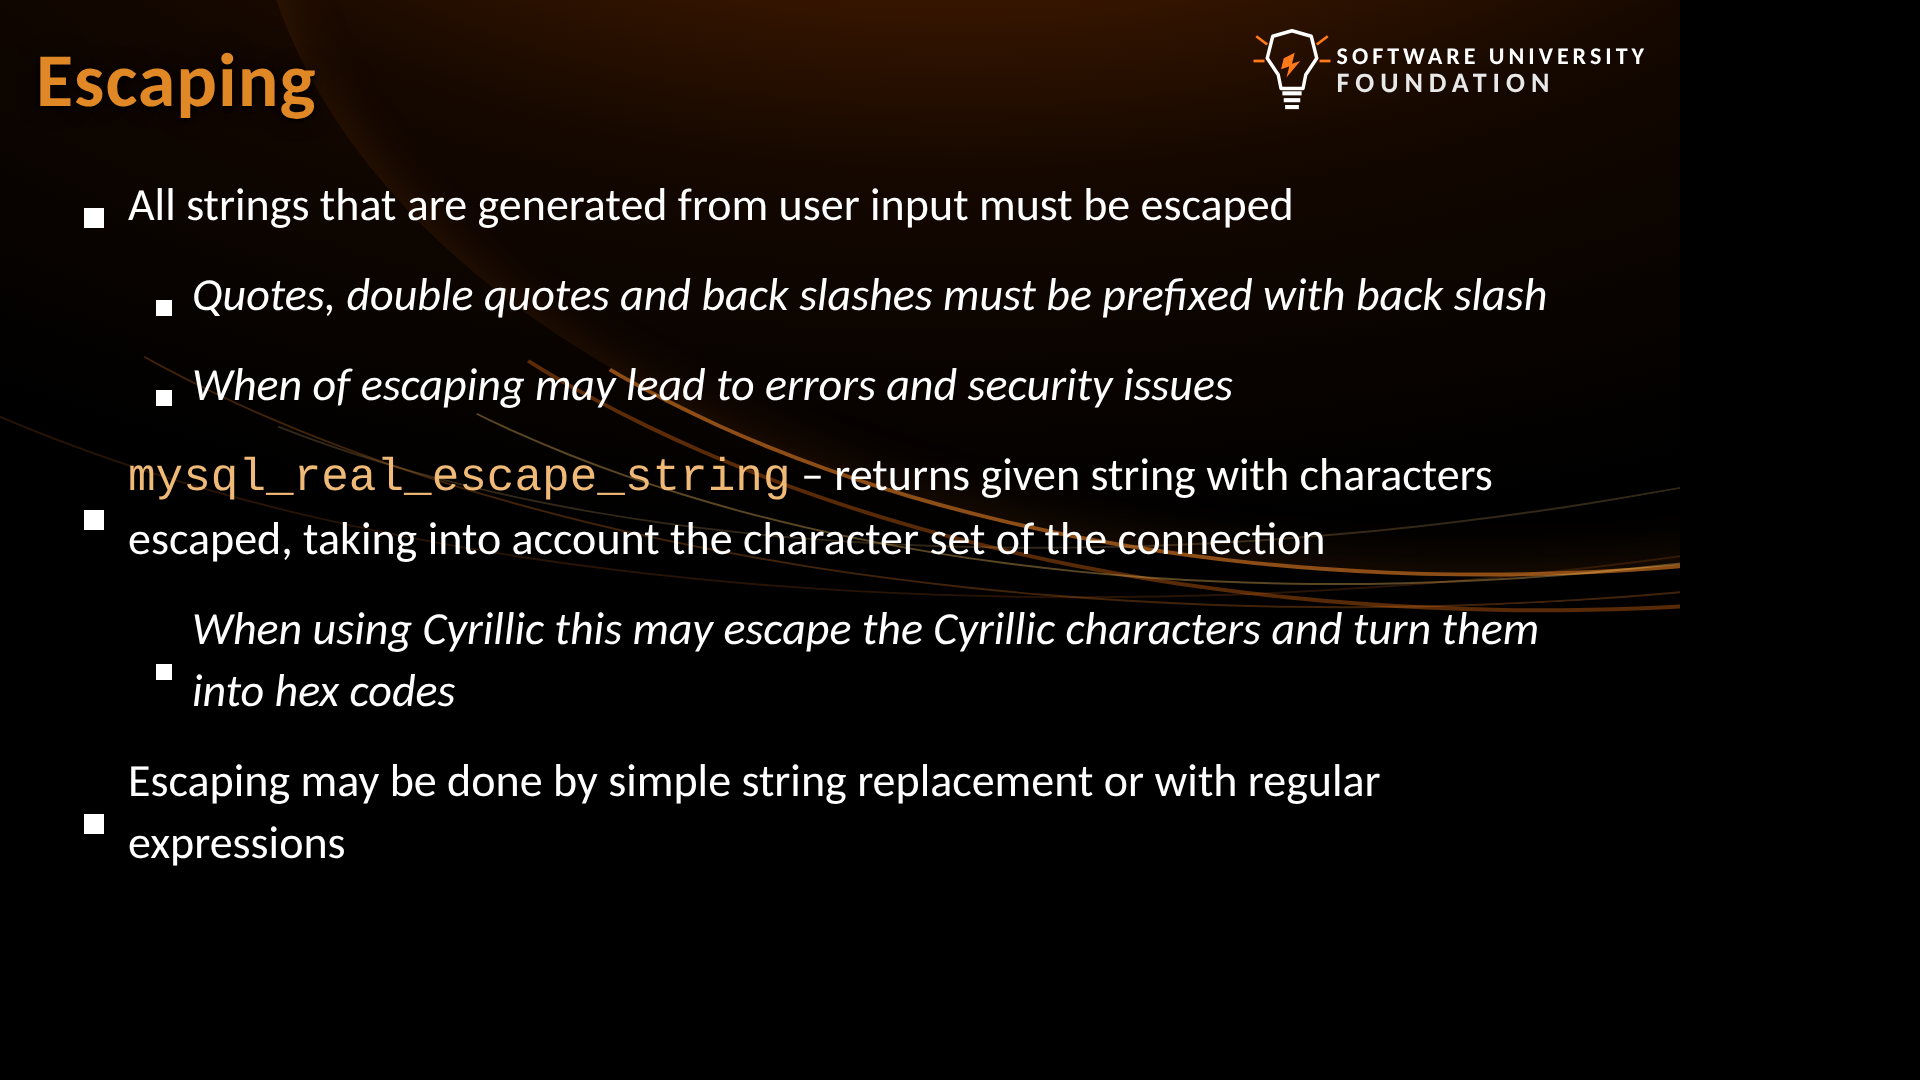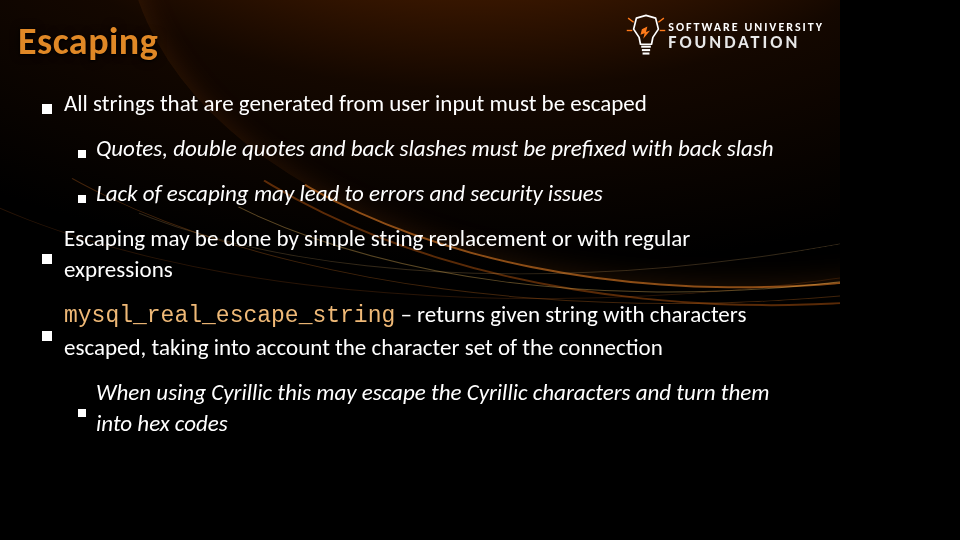--- a/index.html
+++ b/index.html
@@ -67,21 +67,21 @@
     position: absolute;
     top: 14px;
     right: 16px;
     display: flex;
     align-items: center;
     color: #fff;
   }
   .logo-icon { width:44px; height:44px; }
   .logo-text { display:flex; flex-direction:column; line-height:1.0; }
   .logo-text .line1 { font-size:12px; letter-spacing:2px; font-weight:600; }
-  .logo-text .line2 { font-size:18px; letter-spacing:3px; font-weight:700; color:#e8e8e8; }
+  .logo-text .line2 { font-size:14px; letter-spacing:3px; font-weight:700; color:#e8e8e8; }
 
   .content {
     position: absolute;
     top: 88px;
     left: 42px;
     right: 42px;
     color: #fff;
   }
   ul { list-style: none; padding: 0; margin: 0; }
   .lvl1 > li { margin: 0 0 14px 0; }
@@ -156,45 +156,45 @@
         <ul class="lvl2">
           <li>
             <div class="row">
               <span class="b2 bullet"></span>
               <span class="txt body">Quotes, double quotes and back slashes must be prefixed with back slash</span>
             </div>
           </li>
           <li>
             <div class="row">
               <span class="b2 bullet"></span>
-              <span class="txt body">Lack of escaping may lead to errors and security issues</span>
+              <span class="txt body">When of escaping may lead to errors and security issues</span>
             </div>
           </li>
         </ul>
-      </li>
-
-      <li>
-        <div class="row">
-          <span class="b1 bullet"></span>
-          <span class="txt body">Escaping may be done by simple string replacement or with regular expressions</span>
-        </div>
       </li>
 
       <li>
         <div class="row">
           <span class="b1 bullet"></span>
           <span class="txt body">
             <span class="code">mysql_real_escape_string</span><span> – returns given string with characters escaped, taking into account the character set of the connection</span>
           </span>
         </div>
         <ul class="lvl2">
           <li>
             <div class="row">
               <span class="b2 bullet"></span>
               <span class="txt body">When using Cyrillic this may escape the Cyrillic characters and turn them into hex codes</span>
             </div>
           </li>
         </ul>
       </li>
+
+      <li>
+        <div class="row">
+          <span class="b1 bullet"></span>
+          <span class="txt body">Escaping may be done by simple string replacement or with regular expressions</span>
+        </div>
+      </li>
     </ul>
   </div>
 
 </div>
 
 </body></html>

